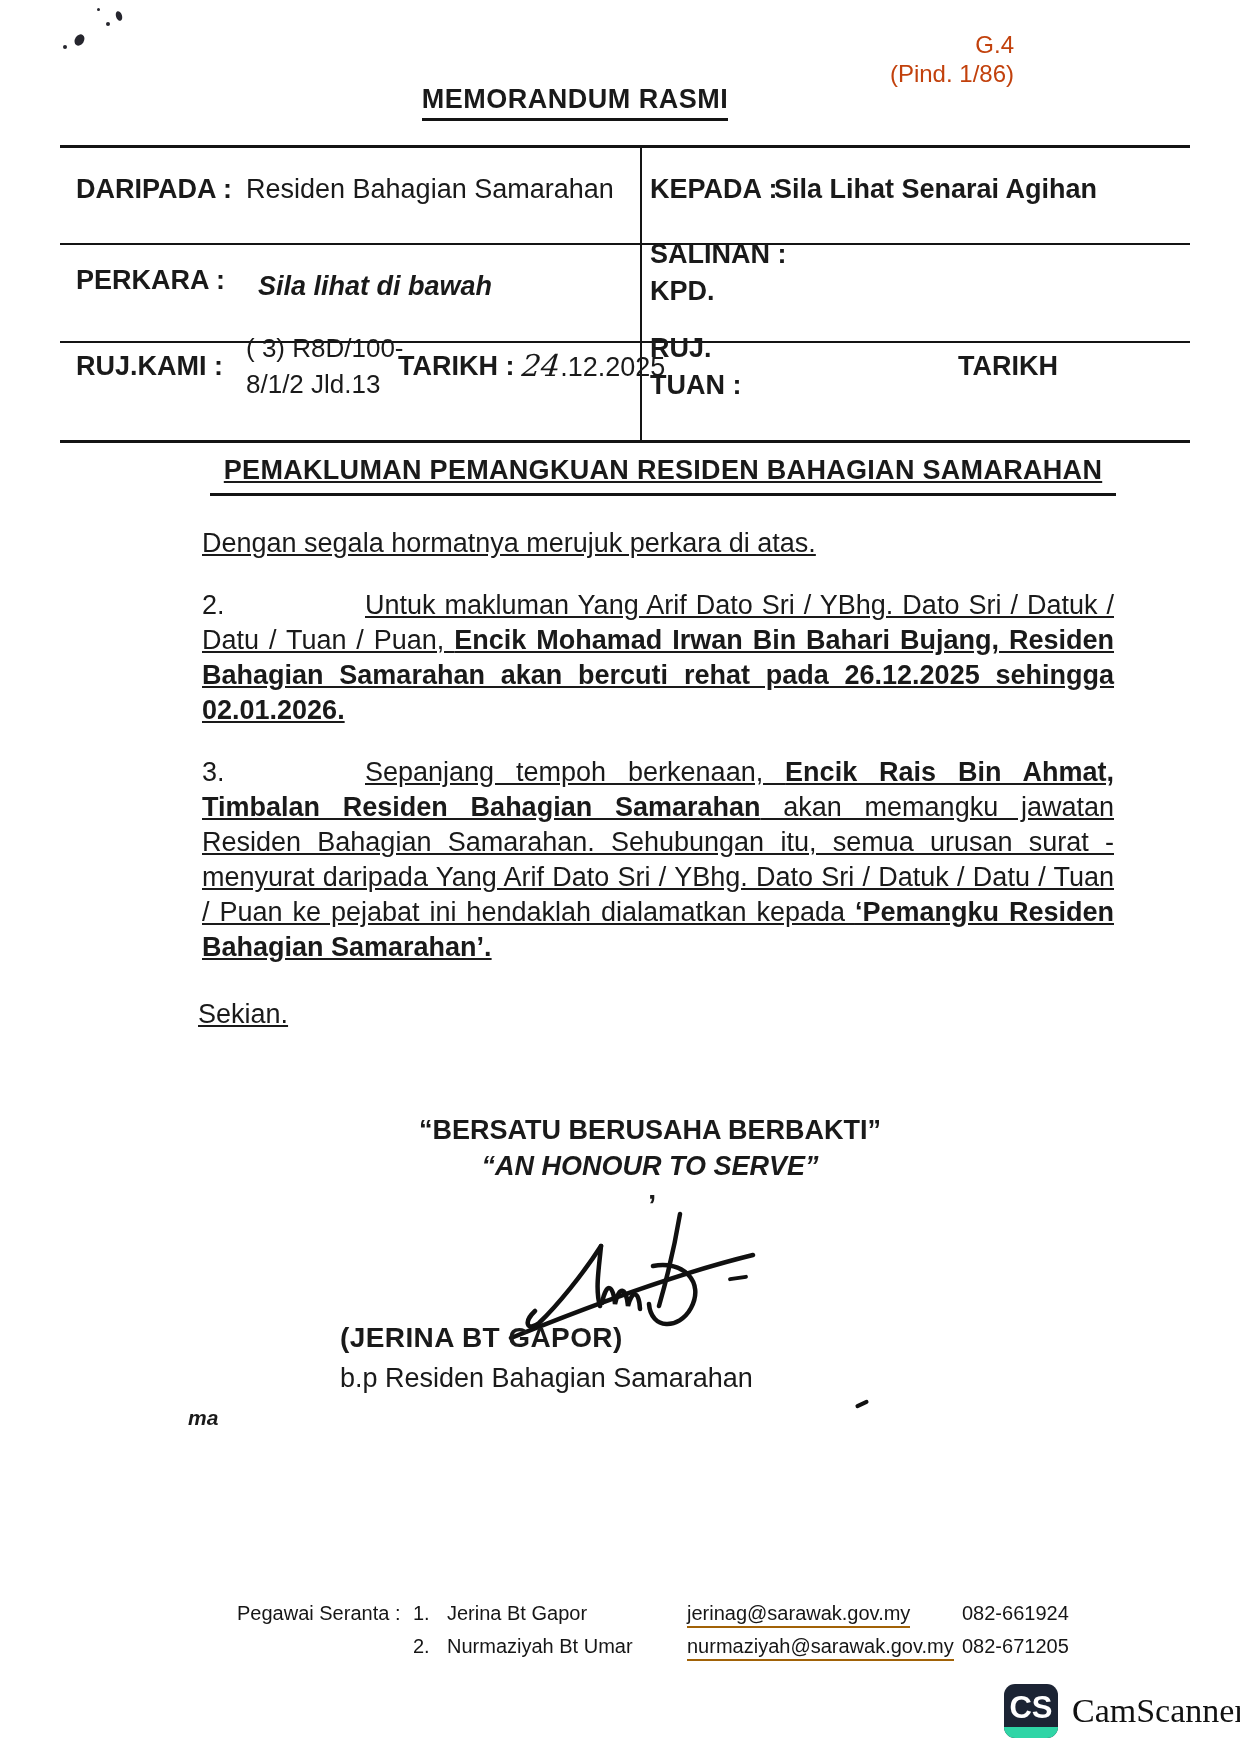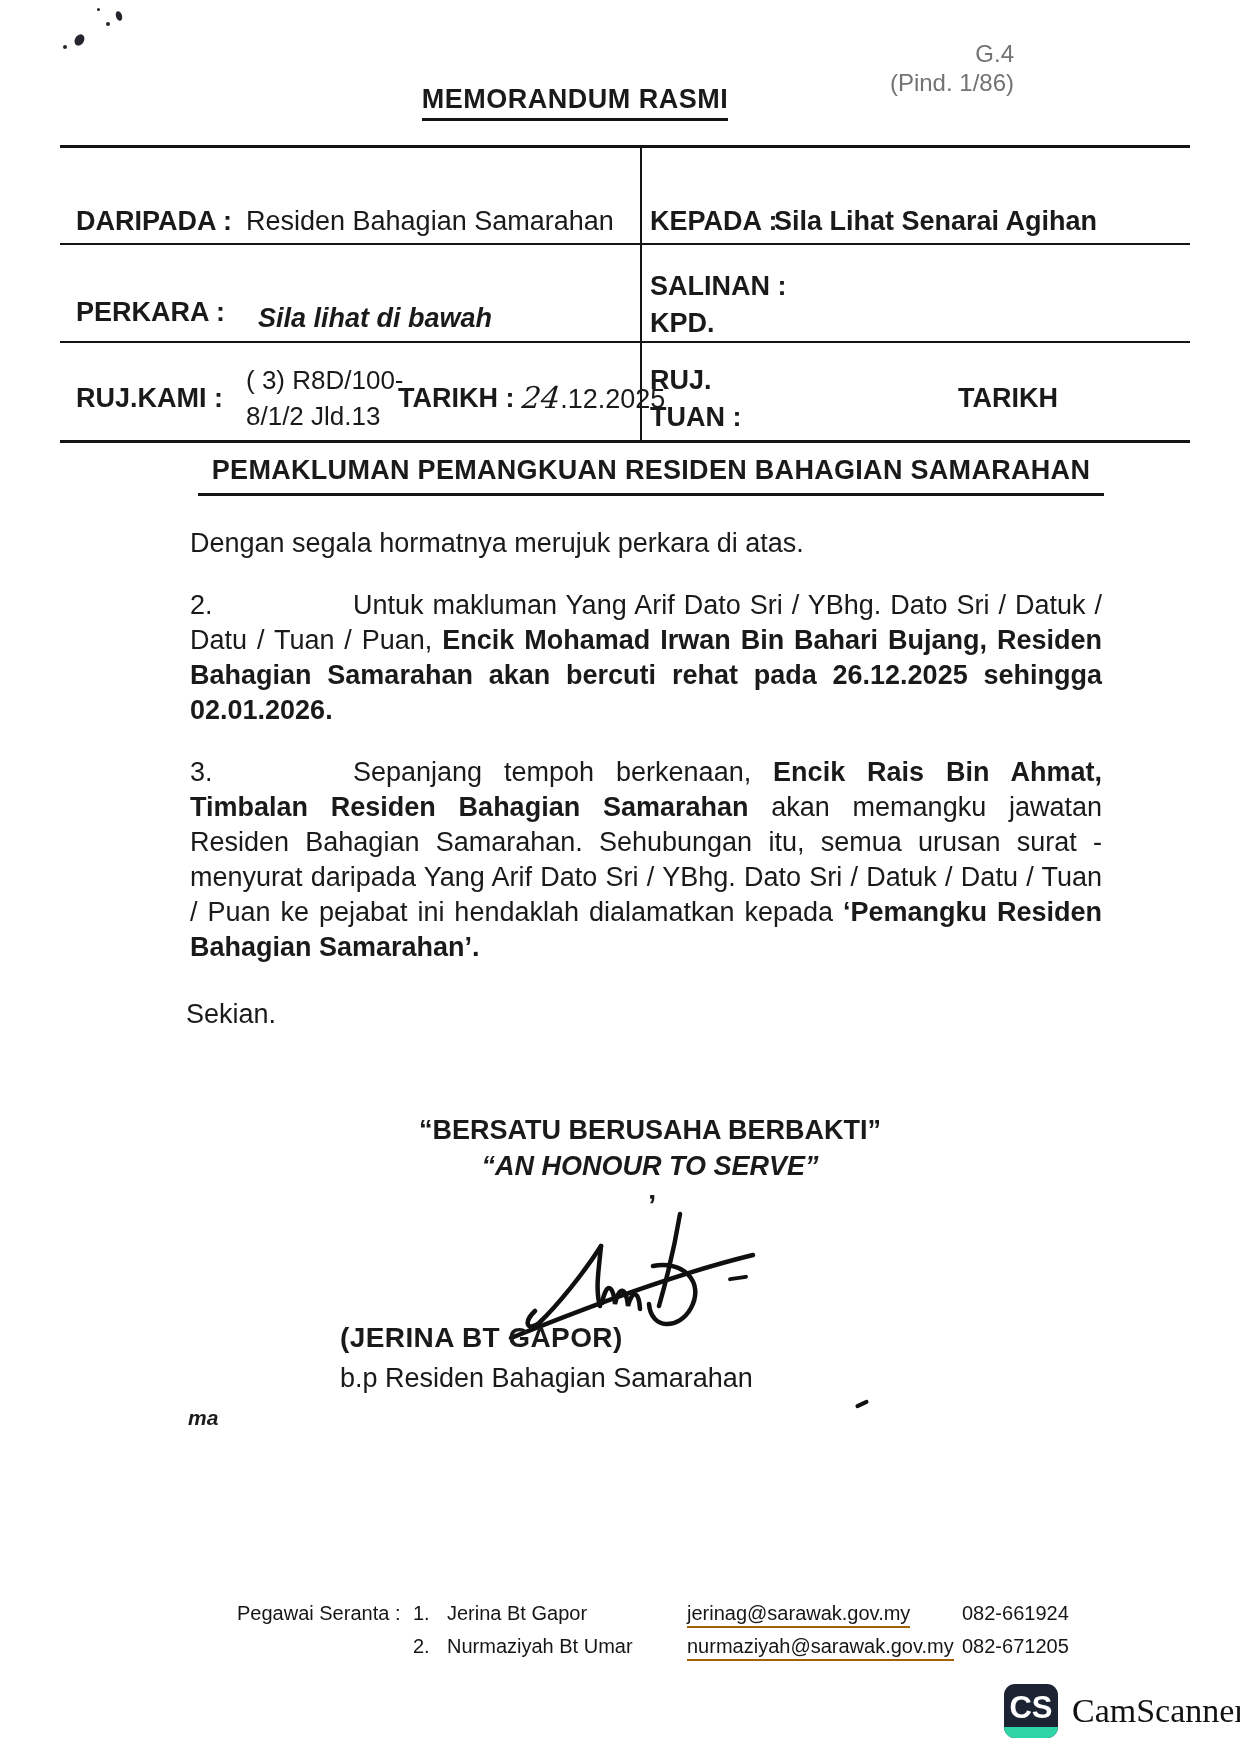--- a/index.html
+++ b/index.html
@@ -3,38 +3,38 @@
 <meta charset="utf-8">
 <style>
   html,body{margin:0;padding:0;}
   body{
     width:1240px;height:1755px;position:relative;background:#ffffff;
     font-family:"Liberation Sans",sans-serif;color:#1a1a1a;overflow:hidden;
   }
   
   .ink{position:absolute;background:#26262e;border-radius:50%;}
   
-  .form-code{position:absolute;top:39px;right:226px;text-align:right;font-size:24px;line-height:29px;color:#737373;}
+  .form-code{position:absolute;top:30px;right:226px;text-align:right;font-size:24px;line-height:29px;color:#c2410c;}
   
   .memo-title-wrap{position:absolute;top:84px;left:60px;width:1030px;text-align:center;}
   .memo-title{display:inline-block;font-size:27px;font-weight:bold;letter-spacing:.5px;
     border-bottom:3px solid #141414;padding-bottom:3px;}
   
   .meta-table{position:absolute;left:60px;top:145px;width:1130px;height:292px;
     border-top:3px solid #141414;border-bottom:3px solid #141414;}
   .meta-table .hline{position:absolute;left:0;right:0;height:2px;background:#141414;}
   .meta-table .vline{position:absolute;top:0;bottom:0;left:580px;width:2px;background:#141414;}
-  .cell{position:absolute;font-size:27px;white-space:nowrap;margin-top:32px;}
+  .cell{position:absolute;font-size:27px;white-space:nowrap;}
   .lbl{font-weight:bold;}
   .val-italic{font-weight:bold;font-style:italic;}
   .hand{font-family:"DejaVu Serif",serif;font-style:italic;font-size:30px;display:inline-block;transform:skewX(-6deg);}
   .two-line{line-height:37px;}
   .ref-lines{font-size:26px;line-height:36px;}
   
-  .content{position:absolute;left:190px;top:455px;width:912px;}
+  .content{position:absolute;left:202px;top:455px;width:912px;text-decoration:underline;}
   .subject{font-size:27px;font-weight:bold;text-align:center;letter-spacing:.3px;
     border-bottom:3px solid #141414;padding-bottom:7px;margin-left:8px;margin-right:-2px;}
   .para{font-size:27px;line-height:35px;text-align:justify;margin-top:26px;}
   .para.first{margin-top:30px;text-align:left;}
   .pnum{display:inline-block;width:163px;}
   .closing{font-size:27px;margin-top:34px;margin-left:-4px;}
   
   .motto{position:absolute;left:190px;top:1112px;width:920px;text-align:center;
     font-size:27px;font-weight:bold;line-height:36px;}
   .motto .line2{font-style:italic;}

